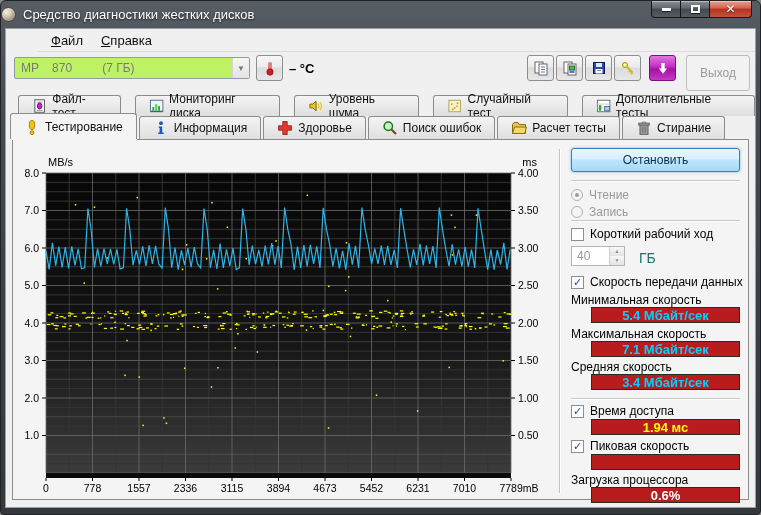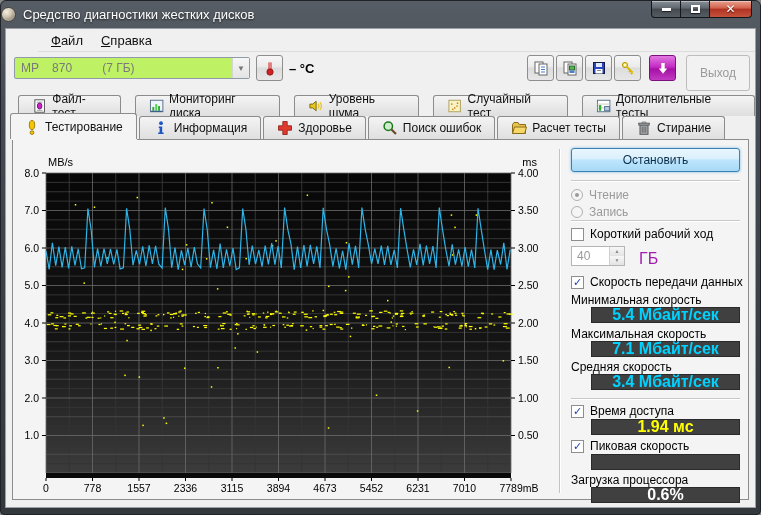--- a/index.html
+++ b/index.html
@@ -45,23 +45,23 @@
   .hsep{position:absolute;left:2px;right:4px;height:2px;border-top:1px solid #c8c8c8;border-bottom:1px solid #fff;}
   .radio-row{position:absolute;left:2px;display:flex;align-items:center;gap:6px;color:#9a9a9a;}
   .radio{width:12px;height:12px;border-radius:50%;border:1px solid #b0b0b0;background:#f5f5f5;position:relative;}
   .radio.sel::after{content:"";position:absolute;left:3px;top:3px;width:4px;height:4px;border-radius:50%;background:#9a9a9a;}
   .cb-row{position:absolute;left:2px;display:flex;align-items:center;gap:6px;color:#000;}
   .cbox{width:13px;height:13px;border:1px solid #8e8e8e;background:#fff;position:relative;font-size:11px;line-height:11px;color:#1c45a5;text-align:center;font-weight:bold;}
   .spinner{position:absolute;left:2px;width:54px;height:20px;border:1px solid #b5b5b5;background:#fff;display:flex;}
   .spin-val{flex:1;font-size:12px;color:#9a9a9a;padding:2px 0 0 5px;}
   .spin-btns{width:15px;border-left:1px solid #cfcfcf;display:flex;flex-direction:column;}
   .spin-btns div{flex:1;font-size:5px;color:#888;text-align:center;line-height:9px;background:linear-gradient(180deg,#f7f7f7,#e3e3e3);}
-  .gb-label{position:absolute;left:70px;font-size:16px;color:#a21caf;}
+  .gb-label{position:absolute;left:70px;font-size:14px;color:#0f766e;}
   .rp-label{position:absolute;left:2px;font-size:12px;color:#000;}
-  .val-box{position:absolute;left:2px;right:4px;height:16px;background:#404040;border:1px solid #2a2a2a;display:flex;align-items:center;justify-content:center;font-size:16px;font-weight:bold;margin-left:20px;}
+  .val-box{position:absolute;left:2px;right:4px;height:16px;background:#b91c1c;border:1px solid #2a2a2a;display:flex;align-items:center;justify-content:center;font-size:13px;font-weight:bold;margin-left:20px;}
 </style>
 </head>
 <body>
 
 <div class="window">
   <div class="titlebar">
     <span class="app-icon"></span>
     <span class="title-text">Средство диагностики жестких дисков</span>
   </div>
   <div class="winbtns">

